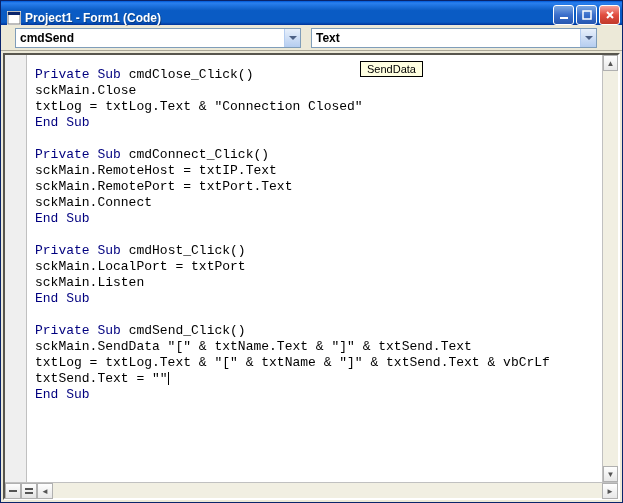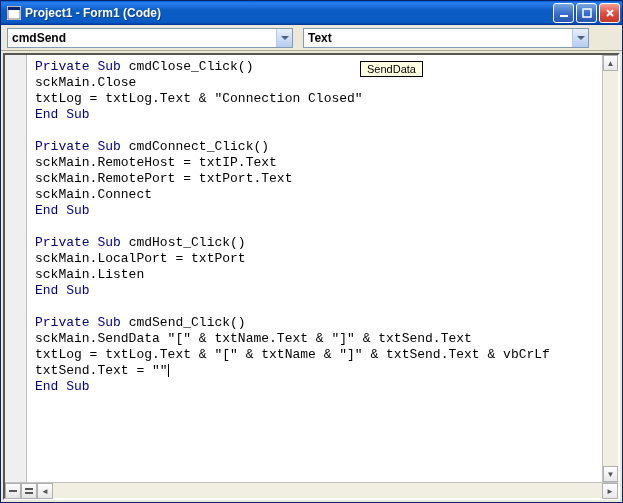--- a/index.html
+++ b/index.html
@@ -19,21 +19,21 @@
     display: flex;
     flex-direction: column;
     background: #ece9d8;
   }
   .titlebar {
     height: 24px;
     background: linear-gradient(to bottom, #3a6ea5 0%, #0a246a 100%);
     background: linear-gradient(to right, #0a5bc4 0%, #3c8ce8 50%, #0a5bc4 100%);
     background: linear-gradient(to bottom, #0058d6 0%, #2a80ef 8%, #0a5bc4 40%, #0a5bc4 88%, #003399 100%);
     display: flex;
-    align-items: center;
+    align-items: flex-end;
     padding: 0 2px 0 6px;
     color: white;
     position: relative;
   }
   .titlebar-icon {
     width: 14px;
     height: 14px;
     margin-right: 4px;
     background: #fff;
     display:inline-flex;
@@ -61,21 +61,21 @@
   }
   .winbtn.close {
     background: linear-gradient(to bottom, #f5a19a 0%, #e14d3f 50%, #c0392b 100%);
   }
   .toolbar {
     height: 26px;
     background: #ece9d8;
     border-bottom: 1px solid #aca899;
     display: flex;
     align-items: center;
-    padding: 2px 6px;
+    padding: 2px 14px;
     gap: 10px;
   }
   .combo {
     display: flex;
     align-items: center;
     background: white;
     border: 1px solid #7f9db9;
     height: 20px;
     width: 286px;
     font-size: 12px;
@@ -121,21 +121,21 @@
     background: #f0f0f0;
     border-right: 1px solid #c0c0c0;
     background:#efefef;
   }
   .code {
     flex:1;
     font-family: "Courier New", monospace;
     font-size: 13px;
     line-height: 16px;
     white-space: pre;
-    padding: 4px 8px;
+    padding: 12px 8px;
     color: #000;
     overflow: hidden;
   }
   .kw { color: #00007f; }
   .tooltip {
     position: absolute;
     top: 6px;
     left: 355px;
     background: #ffffe1;
     border: 1px solid #000;

